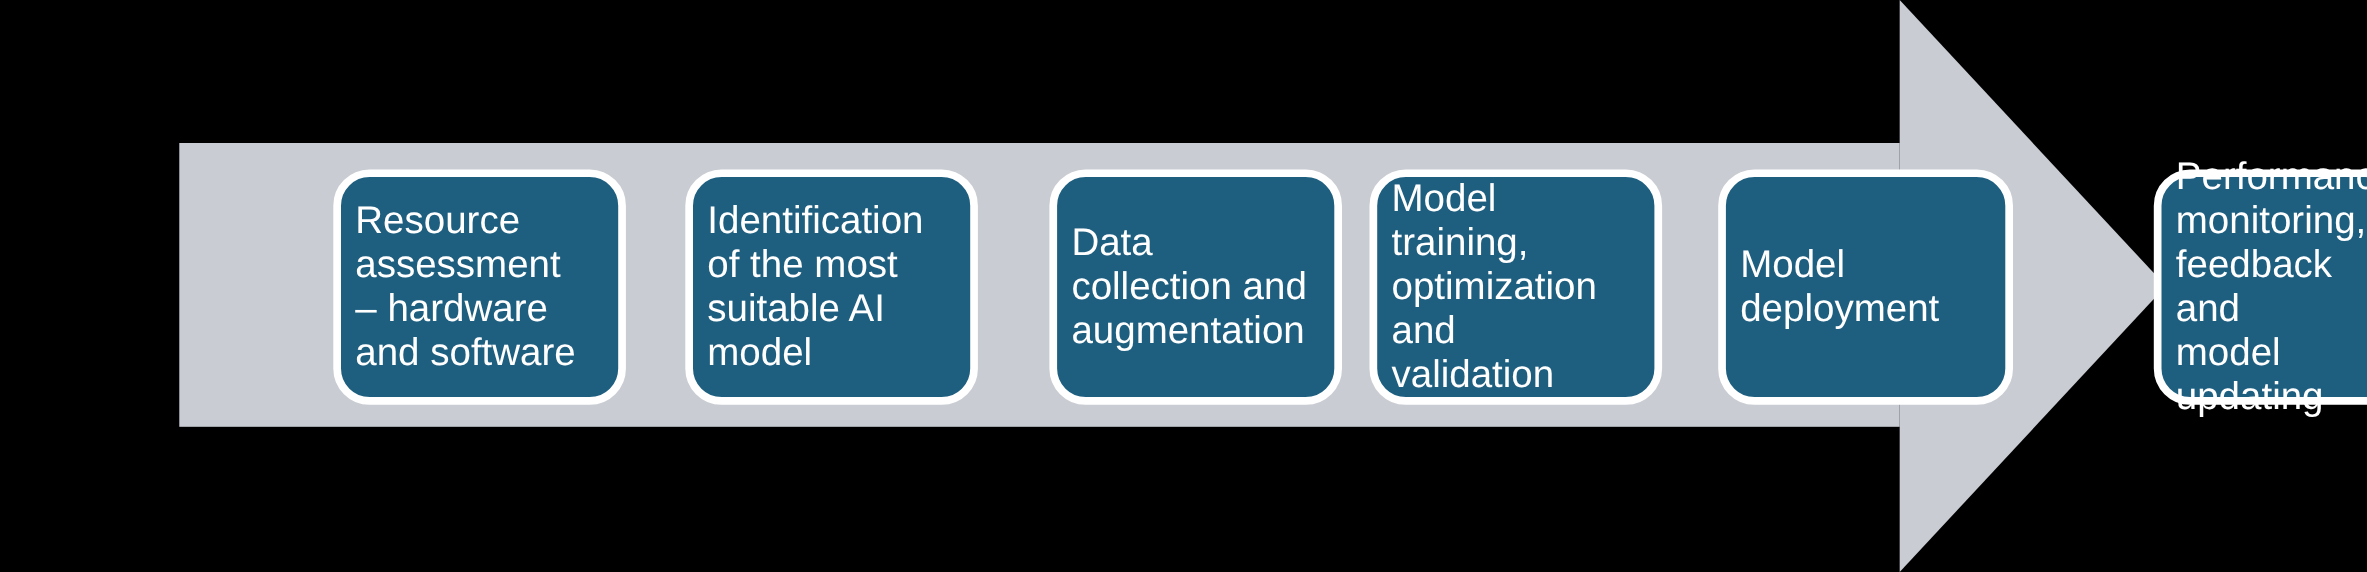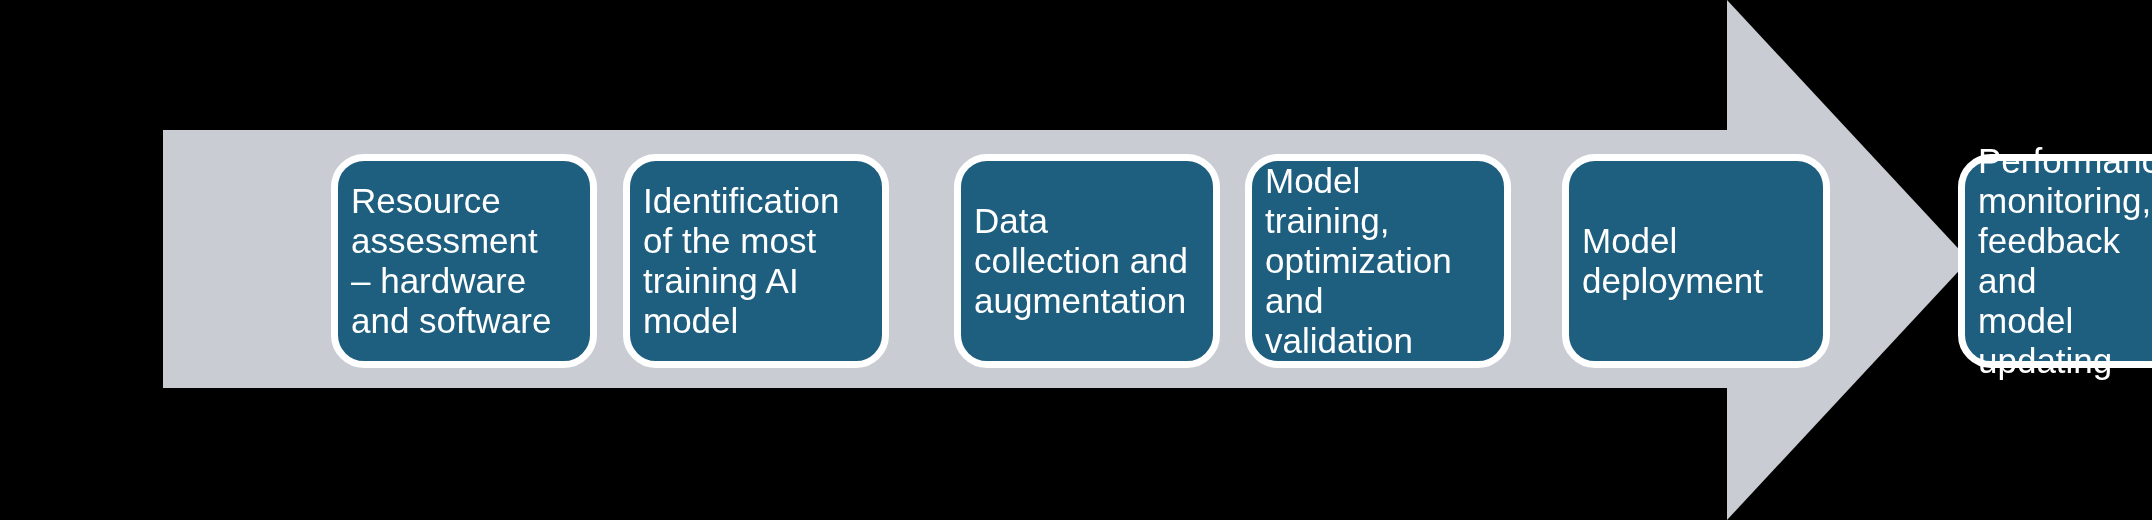--- a/index.html
+++ b/index.html
@@ -53,21 +53,21 @@
     align-items: center;
     color: var(--text_color, #FFFFFF);
     font-size: 35px;
     line-height: 40px;
   }
   .stage .label {
     white-space: pre-line;
     padding: 0 6px 0 13px;
   }
   .s0 { left: 7px; }
-  .s1 { left: 331px; }
+  .s1 { left: 303px; }
   .s2 { left: 623px; }
   .s3 { left: 931px; margin-left: 23px; }
   .s4 { left: 1245px; }
   .s5 { left: 1562px; width: 268px; }
   .s6 { left: 1958px; width: 225px; }
 </style>
 </head>
 <body>
 
 <div class="canvas">
@@ -76,21 +76,21 @@
 
   <div class="stage s1">
     <span class="label">Resource
 assessment
 – hardware
 and software</span>
   </div>
   <div class="stage s2">
     <span class="label">Identification
 of the most
-training AI
+suitable AI
 model</span>
   </div>
   <div class="stage s3">
     <span class="label">Data
 collection and
 augmentation</span>
   </div>
   <div class="stage s4">
     <span class="label">Model
 training,

